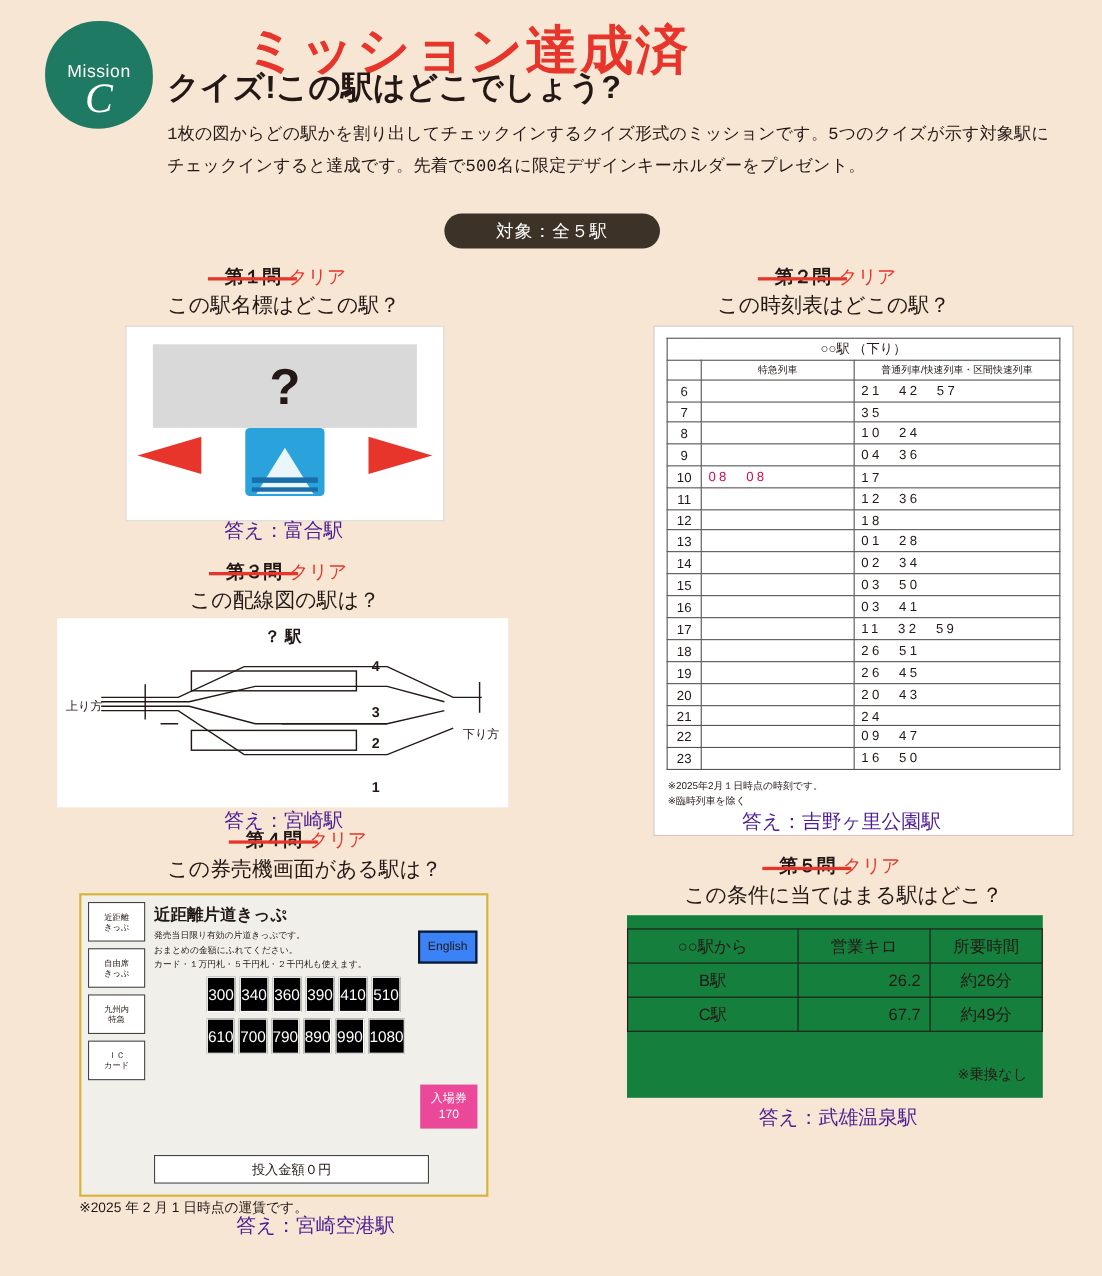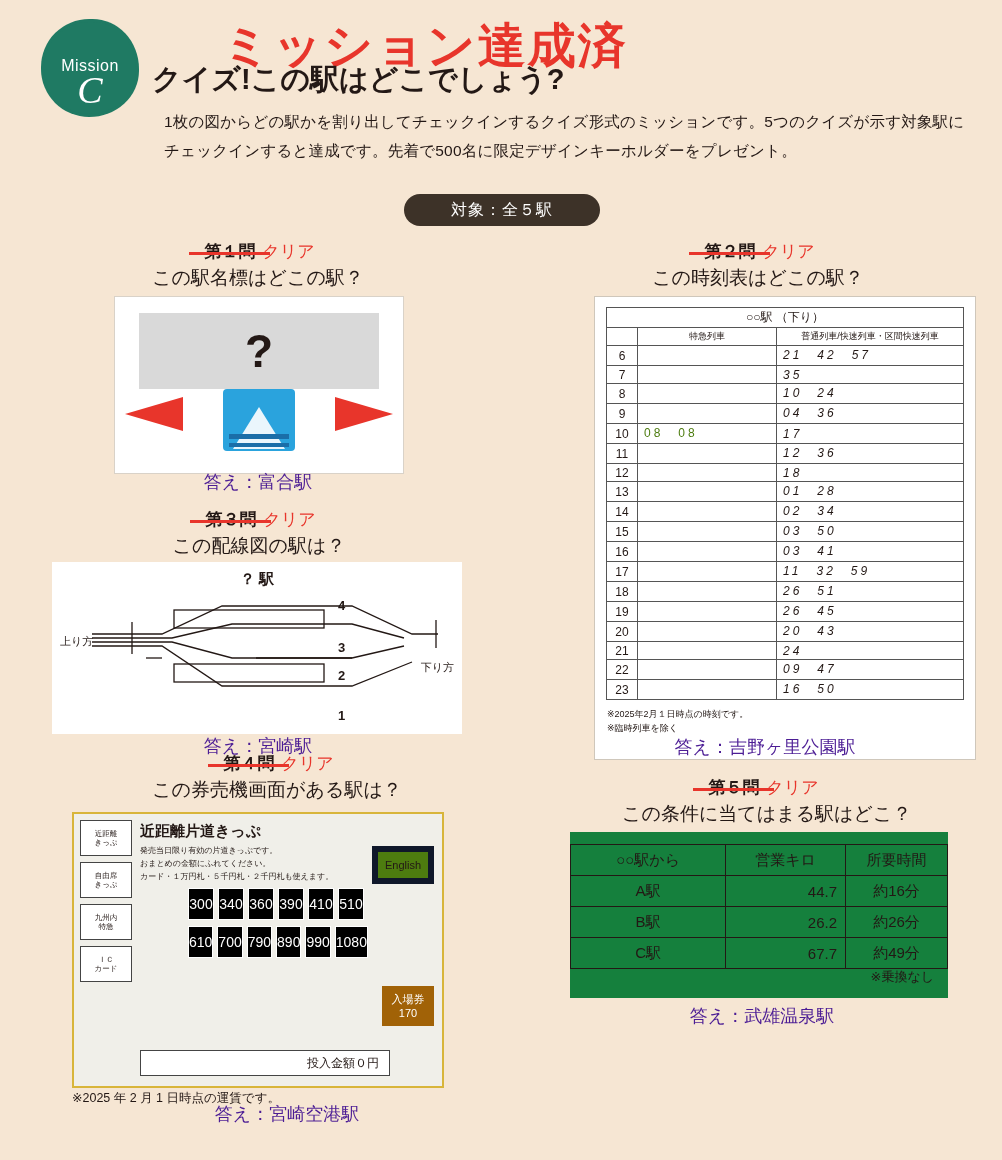--- a/index.html
+++ b/index.html
@@ -24,22 +24,22 @@
   .title-done{
     position:absolute;left:222px;top:14px;
     color:#e8352b;font-size:48px;font-weight:bold;letter-spacing:2px;
     font-family:"DejaVu Sans",sans-serif;
   }
   .title-main{
     position:absolute;left:152px;top:60px;
     font-size:29px;font-weight:bold;letter-spacing:0px;
   }
   .lead{
-    position:absolute;left:164px;top:108px;width:816px;
-    font-size:15.5px;line-height:1.85;letter-spacing:.2px;
+    position:absolute;left:152px;top:108px;width:816px;
+    font-size:15.5px;line-height:1.85;letter-spacing:.2px;font-family:Liberation Mono, monospace;
   }
   .target-pill{
     position:absolute;left:404px;top:194px;width:196px;height:32px;
     background:#3d3228;color:#fff;border-radius:16px;
     display:flex;align-items:center;justify-content:center;
     font-size:16px;letter-spacing:1px;
   }
   
   .q-head{position:absolute;text-align:center;}
   .q-no{
@@ -88,54 +88,54 @@
   
   .q2-box{
     position:absolute;left:568px;top:296px;width:380px;height:462px;background:#fff;
     border:1px solid #cfc7bb;
     margin-left:26px;
   }
   table.tt{border-collapse:collapse;width:358px;margin:10px auto 0 auto;font-size:11px;}
   table.tt td,table.tt th{border:1px solid #555;padding:1px 2px;height:15px;}
   .tt .hdr-title{text-align:center;font-size:12px;border:1px solid #555;}
   .tt .hr{width:26px;text-align:center;font-size:12px;}
-  .tt .ltd{width:130px;text-align:left;padding-left:6px;color:#4d7c0f;font-size:12px;letter-spacing:3px;}
-  .tt .loc{text-align:left;padding-left:6px;font-size:12px;letter-spacing:3px;font-style:italic;}
+  .tt .ltd{width:130px;text-align:left;padding-left:6px;color:#be185d;font-size:12px;letter-spacing:3px;}
+  .tt .loc{text-align:left;padding-left:6px;font-size:12px;letter-spacing:3px;}
   .tt .sub{text-align:center;font-size:9px;}
   .q2-note{position:absolute;left:12px;bottom:24px;font-size:9px;line-height:1.5;}
   
   .q4-box{
     position:absolute;left:72px;top:812px;width:368px;height:272px;background:#f0efe9;
     border:2px solid #d8b53a;
   }
   .q4-left{position:absolute;left:6px;top:6px;width:52px;}
   .q4-btn{
     background:#fff;border:1px solid #444;height:34px;margin-bottom:6px;
     display:flex;flex-direction:column;align-items:center;justify-content:center;
     font-size:7.5px;line-height:1.25;
   }
   .q4-head{position:absolute;left:66px;top:8px;font-size:15px;font-weight:bold;}
   .q4-sub{position:absolute;left:66px;top:30px;font-size:8px;line-height:1.65;}
   .q4-eng{
-    position:absolute;right:8px;top:32px;width:50px;height:26px;background:#4d7c0f;border:6px solid #0f172a;
+    position:absolute;right:8px;top:32px;width:50px;height:26px;background:#3b82f6;border:2px solid #0f172a;
     display:flex;align-items:center;justify-content:center;font-size:11px;
   }
   .fare-grid{position:absolute;left:66px;top:74px;width:228px;}
   .fare-row{display:flex;margin-bottom:6px;margin-left:48px;}
   .fare{
     width:44px;height:30px;background:#000;color:#fff;border:1px solid #fff;
     display:flex;align-items:center;justify-content:center;font-size:14px;margin-right:4px;
   }
   .q4-entry{
-    position:absolute;right:8px;bottom:60px;width:52px;height:40px;background:#a16207;color:#fff;
+    position:absolute;right:8px;bottom:60px;width:52px;height:40px;background:#ec4899;color:#fff;
     display:flex;flex-direction:column;align-items:center;justify-content:center;font-size:11px;line-height:1.3;
   }
   .q4-bottom{
     position:absolute;left:66px;bottom:10px;width:228px;height:24px;background:#fff;border:1px solid #444;
-    display:flex;align-items:center;justify-content:flex-end;padding:0 10px;font-size:12px;
+    display:flex;align-items:center;justify-content:center;padding:0 10px;font-size:12px;
   }
   .q4-note{position:absolute;left:72px;top:1090px;font-size:12.5px;}
   
   .q5-box{
     position:absolute;left:570px;top:832px;width:378px;height:166px;background:#15803d;
   }
   table.cond{border-collapse:collapse;margin:12px auto 0 auto;font-size:15px;}
   table.cond td{border:1px solid #231815;height:30px;padding:0 8px;}
   .cond .c1{width:140px;text-align:center;}
   .cond .c2{width:104px;text-align:right;}
@@ -391,25 +391,20 @@
 </div>
 <div class="q5-box">
   <table class="cond">
     <tbody>
         <tr>
       <td class="c1">○○駅から</td>
       <td class="c2" style="text-align:center">営業キロ</td>
       <td class="c3">所要時間</td>
     </tr>
     <tr>
-      <td class="c1">A駅</td>
-      <td class="c2">44.7</td>
-      <td class="c3">約16分</td>
-    </tr>
-    <tr>
       <td class="c1">B駅</td>
       <td class="c2">26.2</td>
       <td class="c3">約26分</td>
     </tr>
     <tr>
       <td class="c1">C駅</td>
       <td class="c2">67.7</td>
       <td class="c3">約49分</td>
     </tr>
   </tbody>

